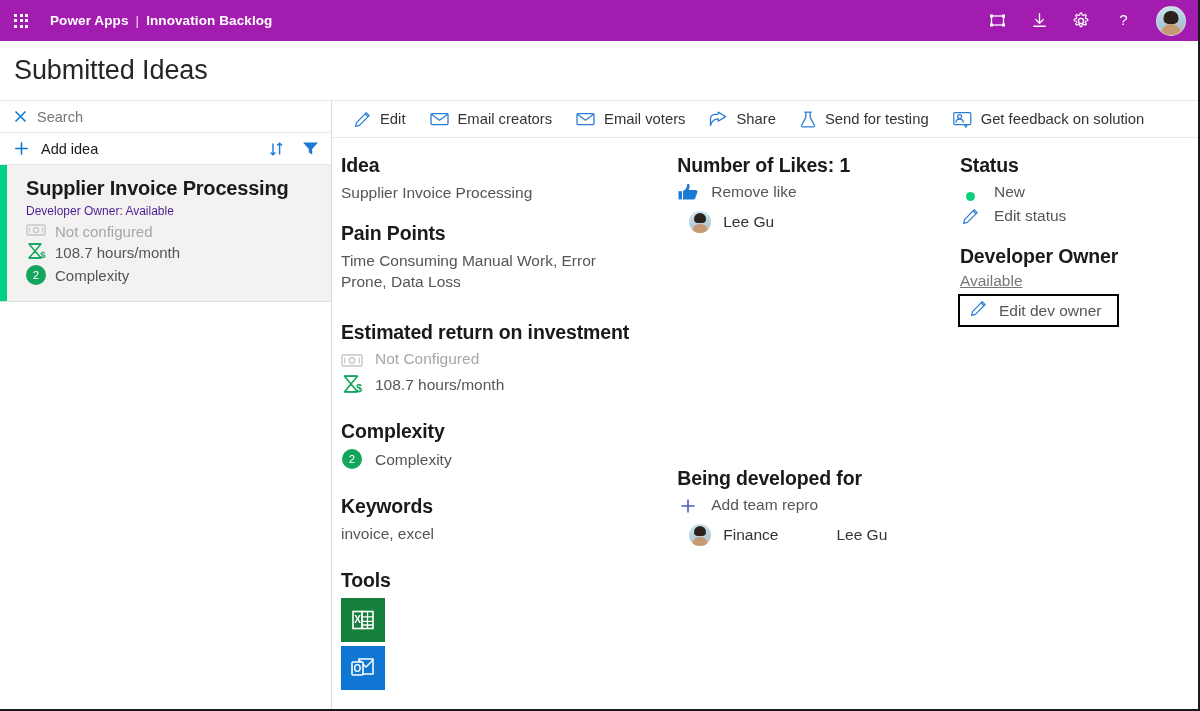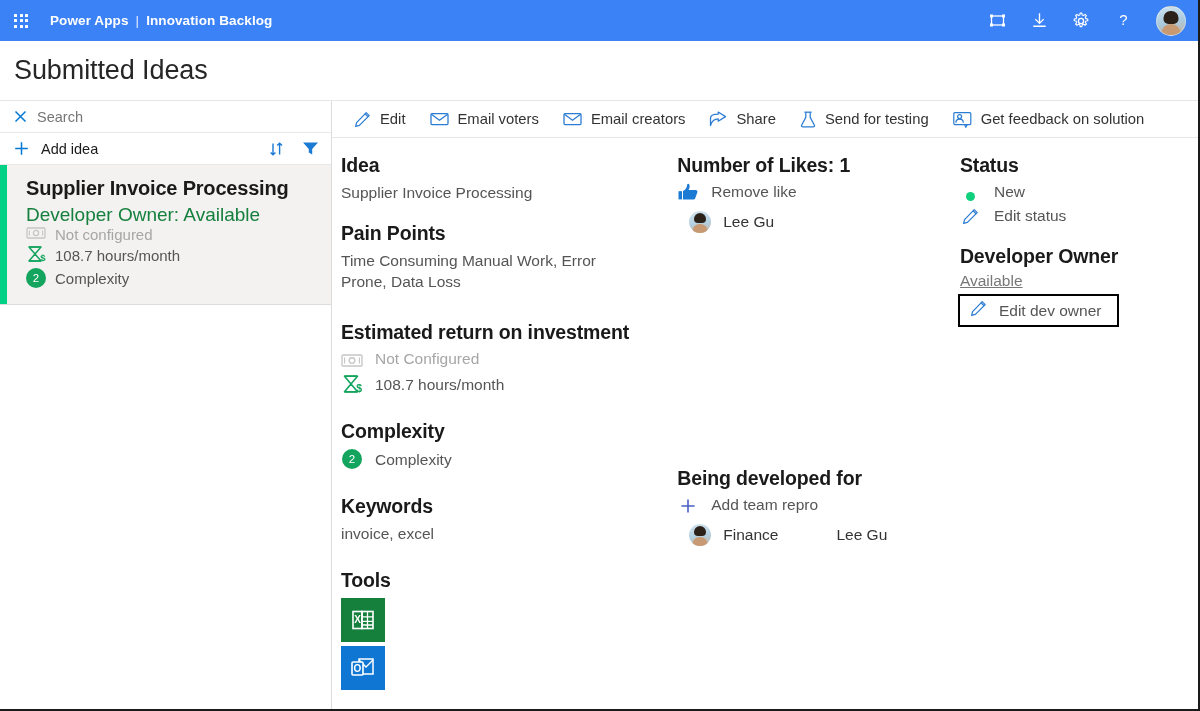--- a/index.html
+++ b/index.html
@@ -14,21 +14,21 @@
     width: 1200px; height: 711px;
     position: relative;
     overflow: hidden;
     border-right: 2px solid #1a1a1a;
     border-bottom: 2px solid #1a1a1a;
   }
 
   
   .topbar {
     height: 41px;
-    background: #3b82f6;
+    background: #a21caf;
     display: flex;
     align-items: center;
     padding: 0 12px 0 10px;
     color: #ffffff;
   }
   .waffle {
     width: 22px; height: 22px;
     display: grid;
     grid-template-columns: repeat(3, 3px);
     grid-template-rows: repeat(3, 3px);
@@ -154,22 +154,23 @@
     background: #00d184;
   }
   .card-title {
     font-size: 20px;
     font-weight: bold;
     color: #1a1a1a;
     margin-bottom: 4px;
     letter-spacing: -.2px;
   }
   .card-sub {
-    font-size: 19px;
-    color: #15803d;
+    font-size: 12px;
+    color: #4c1d95;
+    margin-bottom: 5px;
   }
   .card-line {
     display: flex; align-items: center;
     gap: 9px;
     margin-bottom: 2px;
     font-size: 15px;
   }
   .card-line .txt { color: #555; }
   .card-line.muted .txt { color: #a6a6a6; }
   .badge-num {
@@ -434,31 +435,31 @@
           <span class="lbl">Edit</span>
         </div>
 
         <div class="cmd">
           <span class="ico">
             <svg width="19" height="14" viewBox="0 0 19 14">
                 <rect x="1" y="1.6" width="17" height="11" rx="1" fill="none" stroke="#2b7cd3" stroke-width="1.3"></rect>
                 <path d="M1.4 2.2 L9.5 8.2 L17.6 2.2" fill="none" stroke="#2b7cd3" stroke-width="1.3"></path>
               </svg>
           </span>
-          <span class="lbl">Email voters</span>
+          <span class="lbl">Email creators</span>
         </div>
 
         <div class="cmd">
           <span class="ico">
             <svg width="19" height="14" viewBox="0 0 19 14">
                 <rect x="1" y="1.6" width="17" height="11" rx="1" fill="none" stroke="#2b7cd3" stroke-width="1.3"></rect>
                 <path d="M1.4 2.2 L9.5 8.2 L17.6 2.2" fill="none" stroke="#2b7cd3" stroke-width="1.3"></path>
               </svg>
           </span>
-          <span class="lbl">Email creators</span>
+          <span class="lbl">Email voters</span>
         </div>
 
         <div class="cmd">
           <span class="ico">
             <svg width="18" height="16" viewBox="0 0 18 16">
                 <path d="M1.5 14.5 V7.2 C1.5 4.4 4.8 3.2 9.2 3.2 V1 L16.5 5.6 L9.2 10.2 V7.9 C5.4 7.9 3 9.4 1.5 14.5 Z" fill="none" stroke="#2b7cd3" stroke-width="1.25" stroke-linejoin="round"></path>
               </svg>
           </span>
           <span class="lbl">Share</span>
         </div>

